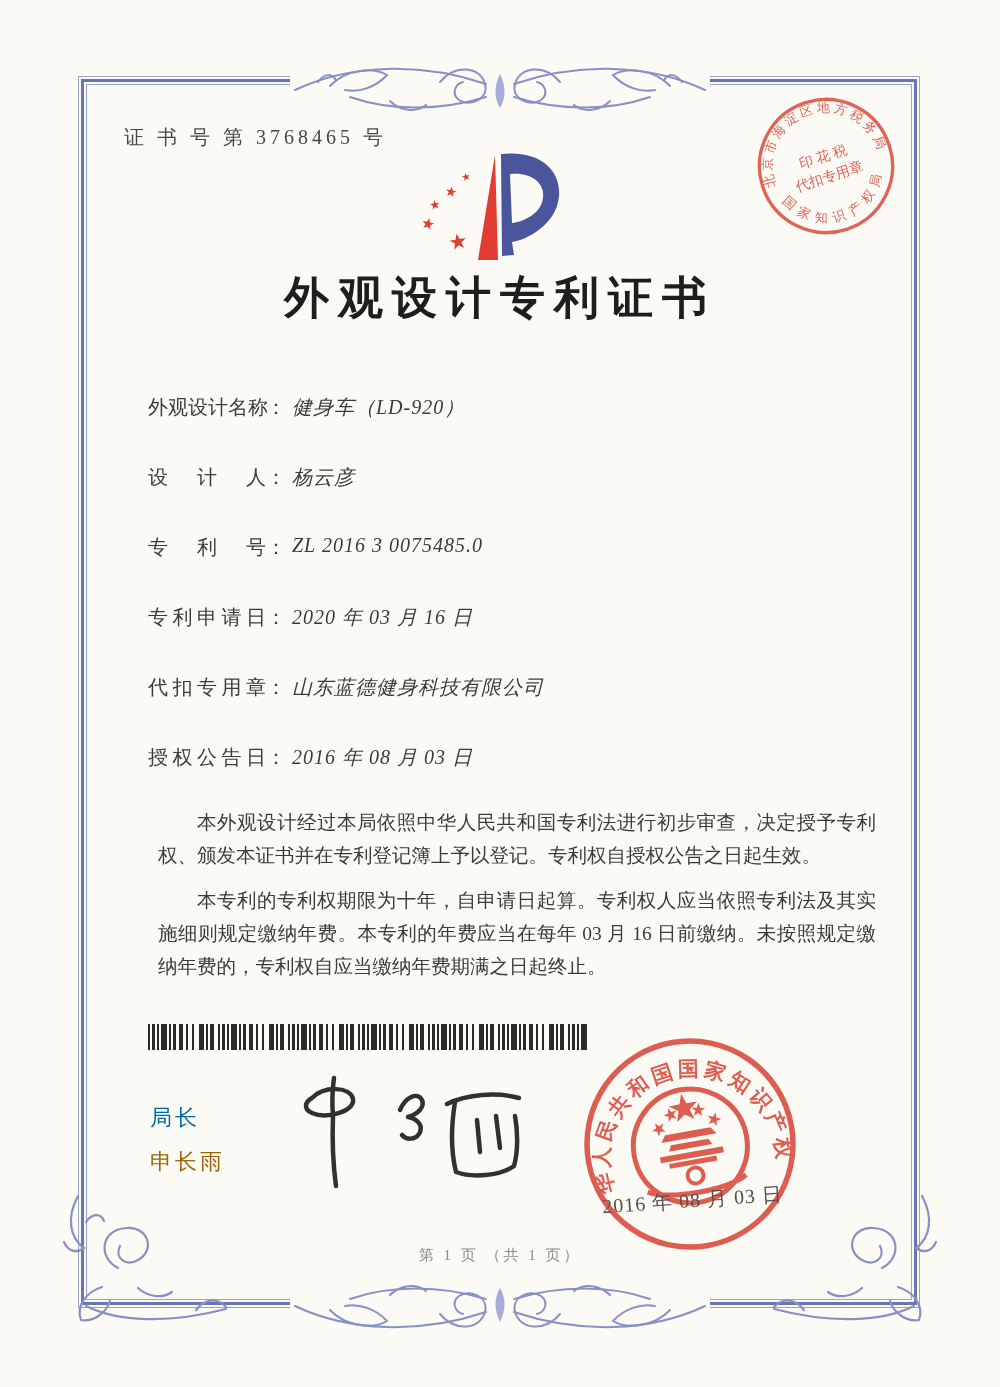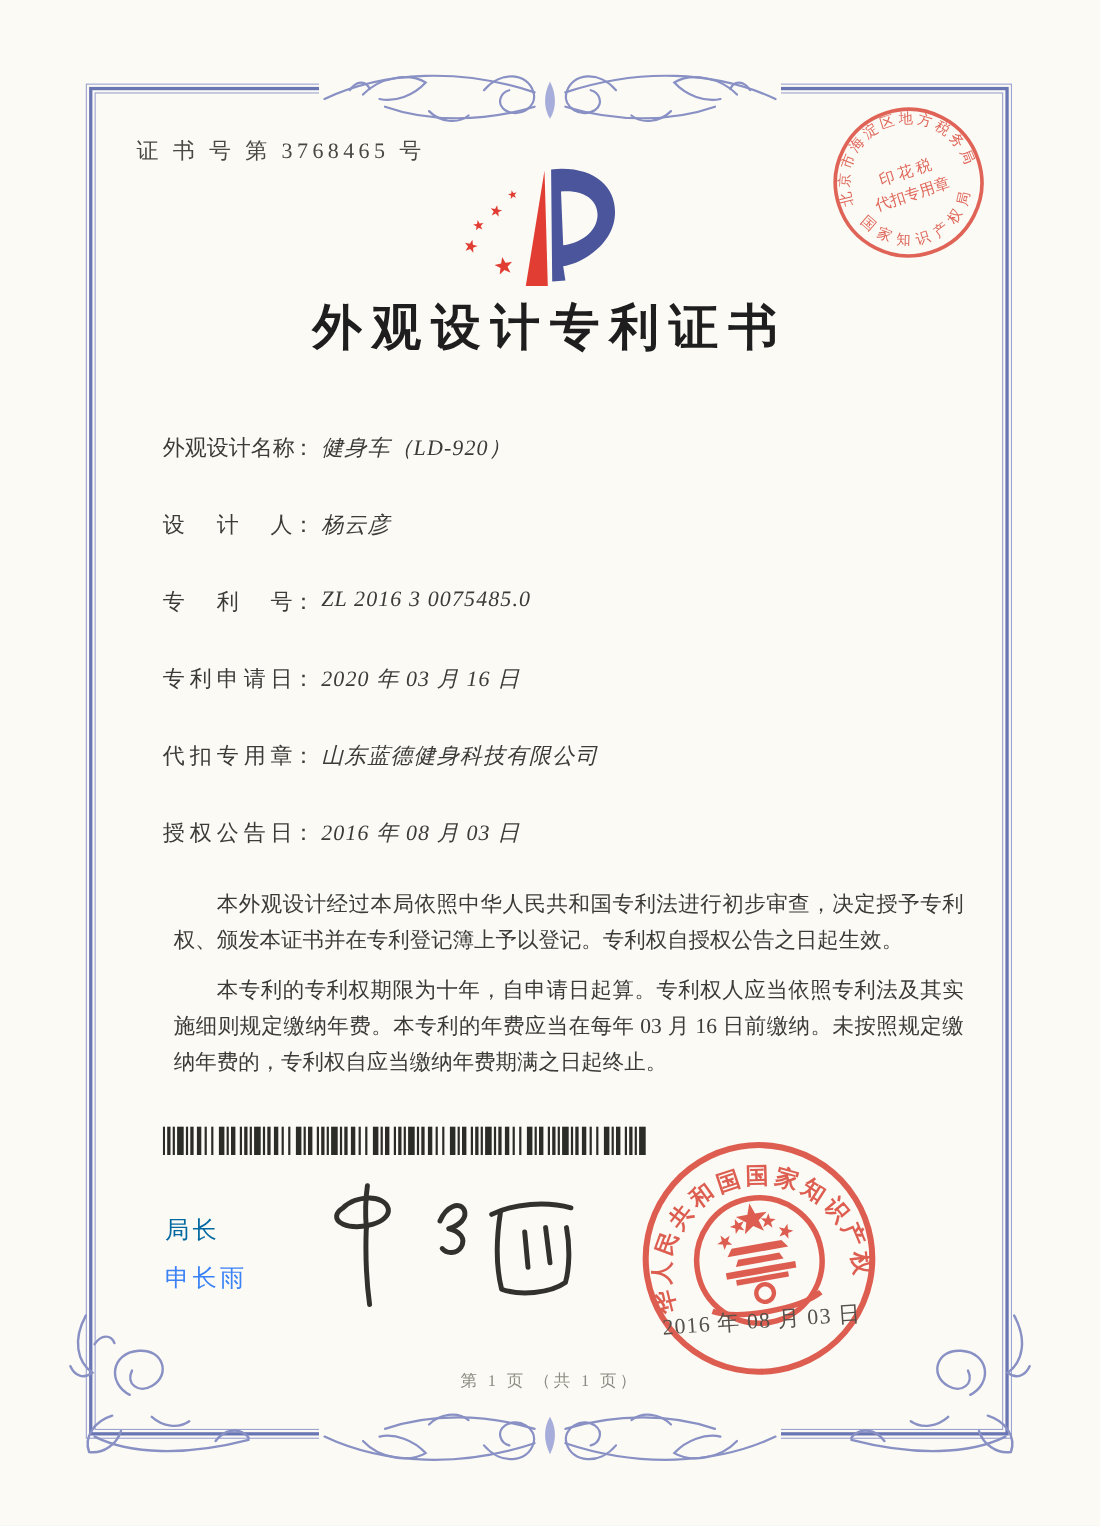--- a/index.html
+++ b/index.html
@@ -49,21 +49,21 @@
     text-align:justify;
   }
   .body-text p{margin:12px;text-indent:2em;}
 
   
   .barcode{position:absolute;left:148px;top:1024px;width:445px;height:28px;}
 
   
   .sig-title{position:absolute;left:150px;top:1103px;font-size:22px;color:#0369a1;letter-spacing:3px;
     font-family:"Liberation Sans","DejaVu Sans",sans-serif;}
-  .sig-name{position:absolute;left:150px;top:1147px;font-size:22px;color:#3b82f6;letter-spacing:3px;
+  .sig-name{position:absolute;left:150px;top:1147px;font-size:22px;color:#a16207;letter-spacing:3px;
     font-family:"Liberation Sans","DejaVu Sans",sans-serif;}
   .signature-svg{position:absolute;left:272px;top:1072px;width:270px;height:122px;}
 
   
   .big-seal{position:absolute;left:578px;top:1032px;width:224px;height:224px;
     transform:rotate(-10deg);opacity:.88;mix-blend-mode:multiply;}
   .seal-date{
     position:absolute;left:602px;top:1186px;width:210px;
     font-size:20px;color:#55504a;letter-spacing:1px;white-space:nowrap;
     transform:rotate(-4deg);z-index:5;

